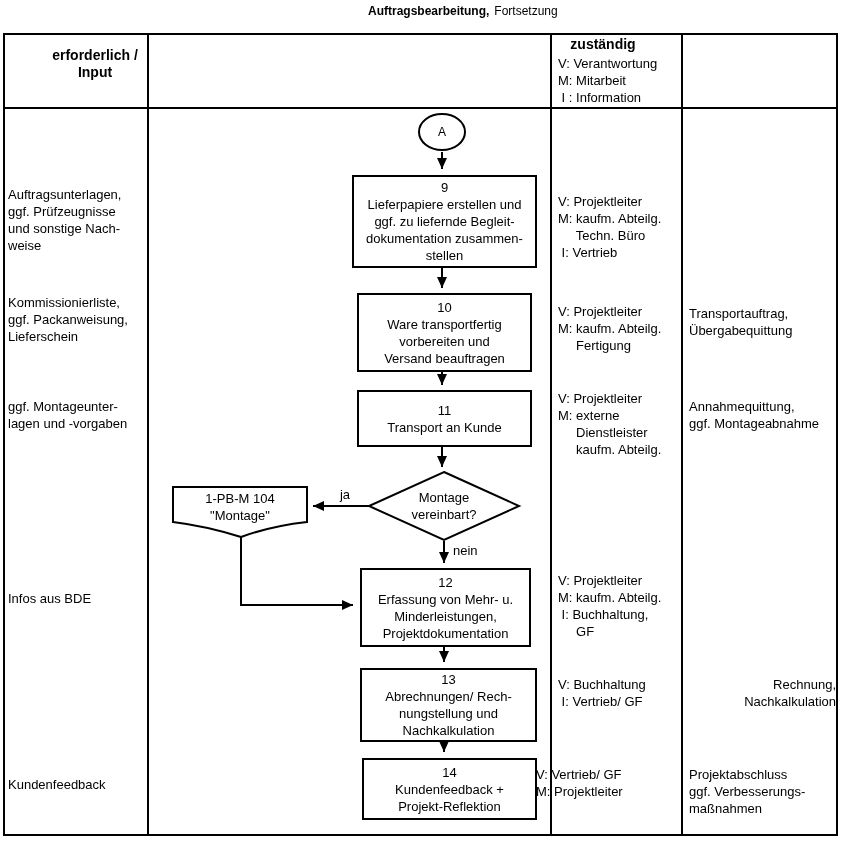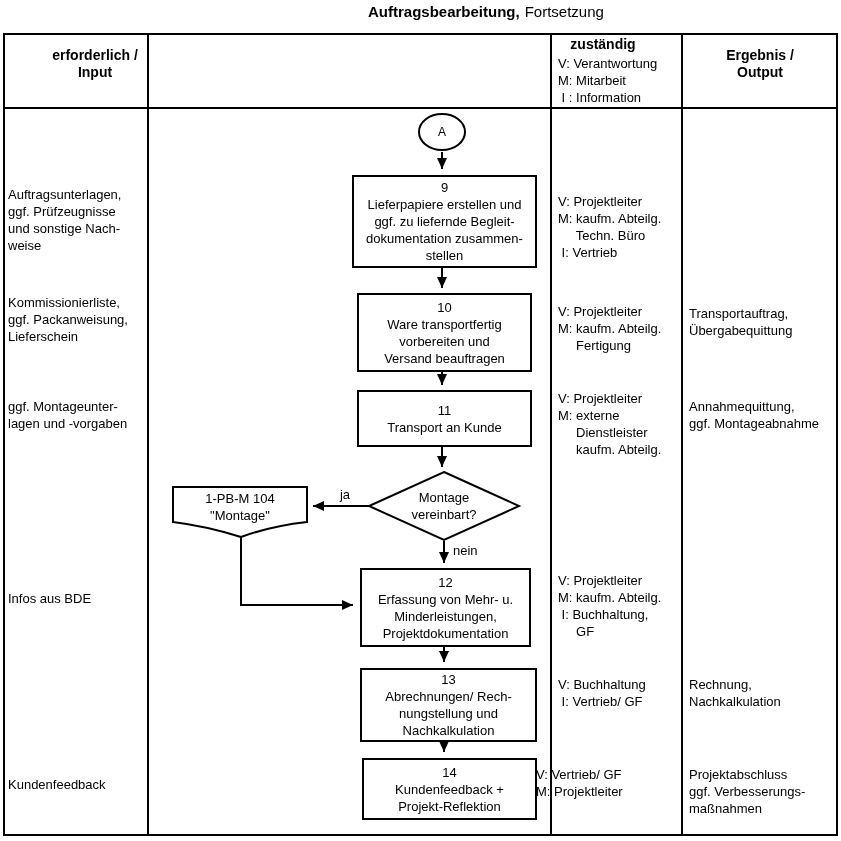--- a/index.html
+++ b/index.html
@@ -6,21 +6,21 @@
   .page{position:relative;width:841px;height:841px;background:#fff;overflow:hidden;
         font-family:"Liberation Sans",sans-serif;color:#000;font-size:13px;line-height:17px;}
   .abs{position:absolute;}
   .center{text-align:center;}
   .bold{font-weight:bold;}
   .pre{white-space:pre;}
   .preline{white-space:pre-line;}
   .layer{position:absolute;left:0;top:0;}
   .box{position:absolute;border:2px solid #000;background:#fff;display:flex;
        align-items:center;justify-content:center;text-align:center;white-space:pre-line;}
-  .title{position:absolute;left:368px;top:3px;white-space:nowrap;font-size:15px;}
+  .title{position:absolute;left:368px;top:3px;white-space:nowrap;font-size:12px;}
   .title .suffix{font-weight:normal;margin-left:5px;}
   .hdr{font-weight:bold;font-size:14px;}
 </style>
 </head>
 <body>
 
 <div class="page">
 
   <svg class="layer" width="841" height="841" viewBox="0 0 841 841">
     <defs>
@@ -59,22 +59,20 @@
   <div class="title">
     <span class="bold">Auftragsbearbeitung,</span><span class="suffix">Fortsetzung</span>
   </div>
 
   <div class="abs hdr center preline" style="left:4px;top:47px;width:144px;margin-left:19px;">erforderlich /
 Input</div>
   <div class="abs hdr center" style="left:551px;top:36px;width:104px;">zuständig</div>
   <div class="abs pre" style="left:558px;top:55px;">V: Verantwortung
 M: Mitarbeit
  I : Information</div>
-  <div class="abs hdr center preline" style="left:682px;top:47px;width:156px;">Ergebnis /
-Output</div>
 
   <div class="abs center" style="left:420px;top:124px;width:44px;font-size:12px;">A</div>
 
   <div class="box" style="left:352px;top:175px;width:181px;height:89px;">9
 Lieferpapiere erstellen und
 ggf. zu liefernde Begleit-
 dokumentation zusammen-
 stellen</div>
   <div class="box" style="left:357px;top:293px;width:171px;height:75px;">10
 Ware transportfertig
@@ -130,19 +128,19 @@
      GF</div>
   <div class="abs pre" style="left:558px;top:676px;">V: Buchhaltung
  I: Vertrieb/ GF</div>
   <div class="abs pre" style="left:536px;top:766px;">V: Vertrieb/ GF
 M: Projektleiter</div>
 
   <div class="abs preline" style="left:689px;top:305px;width:147px;">Transportauftrag,
 Übergabequittung</div>
   <div class="abs preline" style="left:689px;top:398px;width:147px;">Annahmequittung,
 ggf. Montageabnahme</div>
-  <div class="abs preline" style="left:689px;top:676px;width:147px;">Rechnung,
+  <div class="abs preline" style="left:689px;top:676px;width:147px;text-align:right;">Rechnung,
 Nachkalkulation</div>
   <div class="abs preline" style="left:689px;top:766px;width:147px;">Projektabschluss
 ggf. Verbesserungs-
 maßnahmen</div>
 
 </div>
 
 </body></html>

